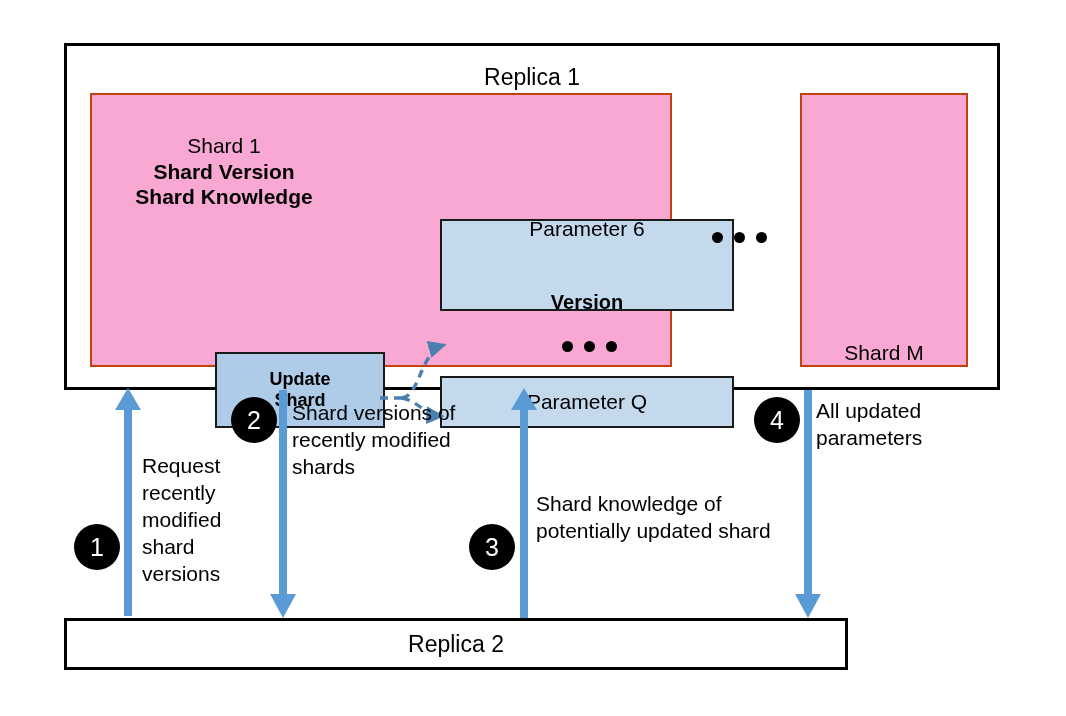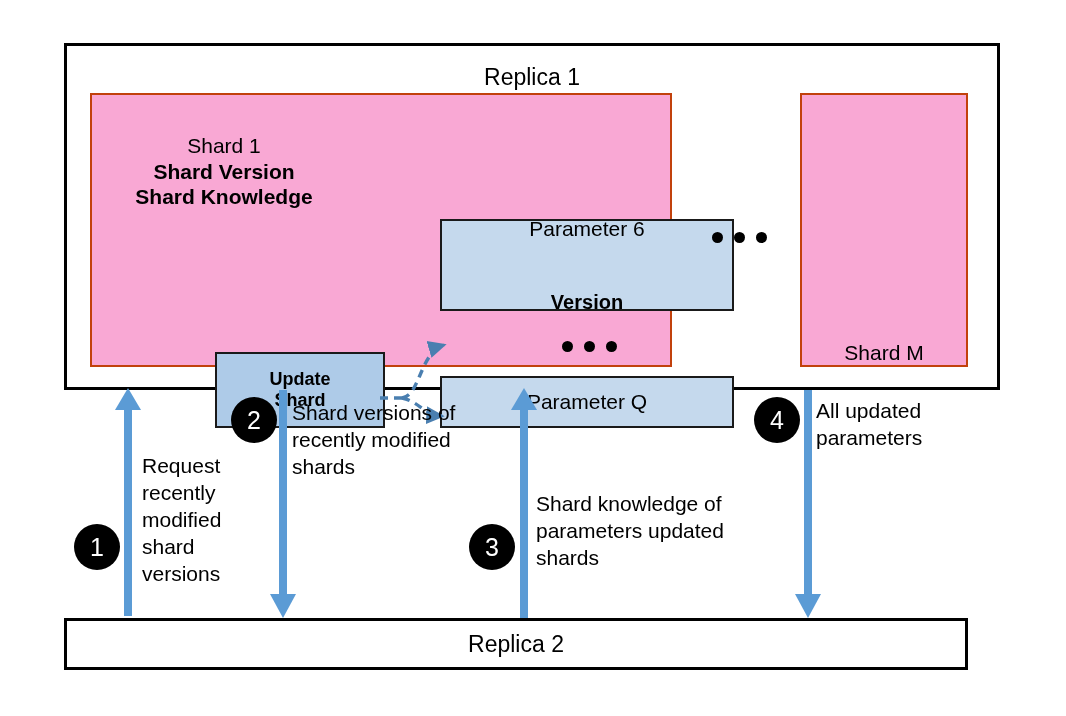--- a/index.html
+++ b/index.html
@@ -23,21 +23,21 @@
 
   
   .replica-box {
     position: absolute;
     background: #ffffff;
     border: 3px solid #000000;
     box-sizing: border-box;
   }
   #replica1-box { left: 64px; top: 43px; width: 936px; height: 347px; }
   #replica2-box {
-    left: 64px; top: 618px; width: 904px; height: 52px;
+    left: 64px; top: 618px; width: 784px; height: 52px;
     display: flex; align-items: center; justify-content: center;
   }
   .replica-title {
     font-size: 23px;
     color: #000000;
     line-height: 1;
     white-space: nowrap;
   }
   #replica1-title {
     position: absolute;
@@ -243,20 +243,20 @@
     <path d="M18,228 L31,204 L5,204 z" fill="#5b9bd5"></path>
   </svg>
 
   <div id="badge-1" class="badge">1</div>
   <div id="badge-2" class="badge">2</div>
   <div id="badge-3" class="badge">3</div>
   <div id="badge-4" class="badge">4</div>
 
   <div id="label-1" class="flow-label">Request recently modified shard versions</div>
   <div id="label-2" class="flow-label">Shard versions of recently modified shards</div>
-  <div id="label-3" class="flow-label">Shard knowledge of parameters updated shards</div>
+  <div id="label-3" class="flow-label">Shard knowledge of potentially updated shard</div>
   <div id="label-4" class="flow-label">All updated parameters</div>
 
   <div id="replica2-box" class="replica-box">
     <span class="replica-title">Replica 2</span>
   </div>
 
 </div>
 
 </body></html>

